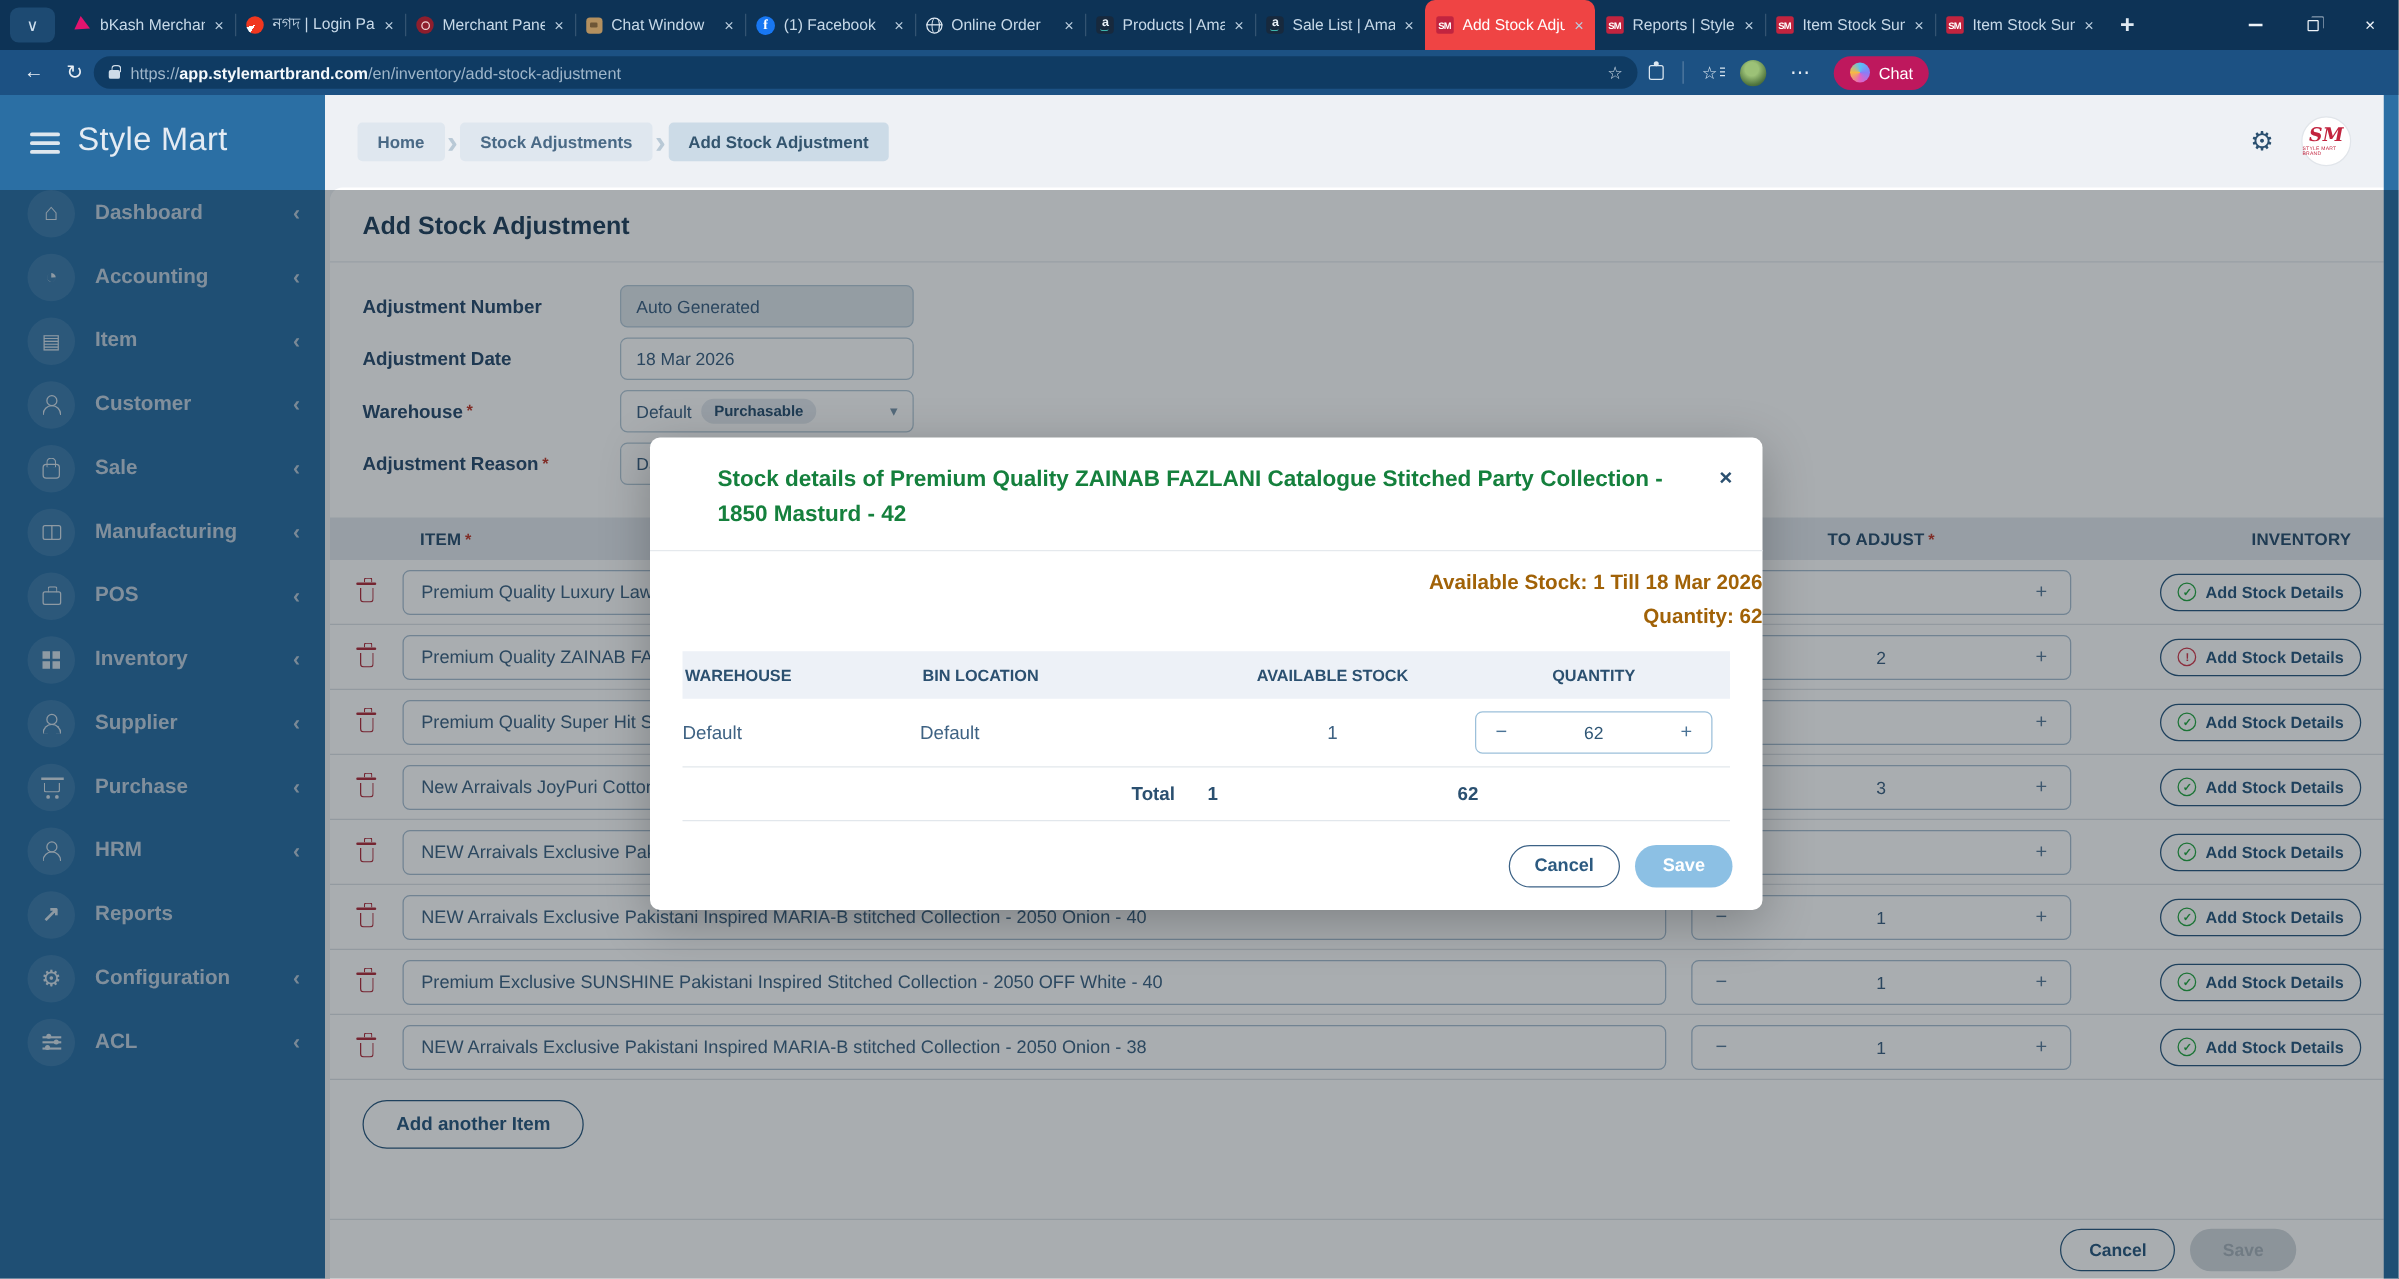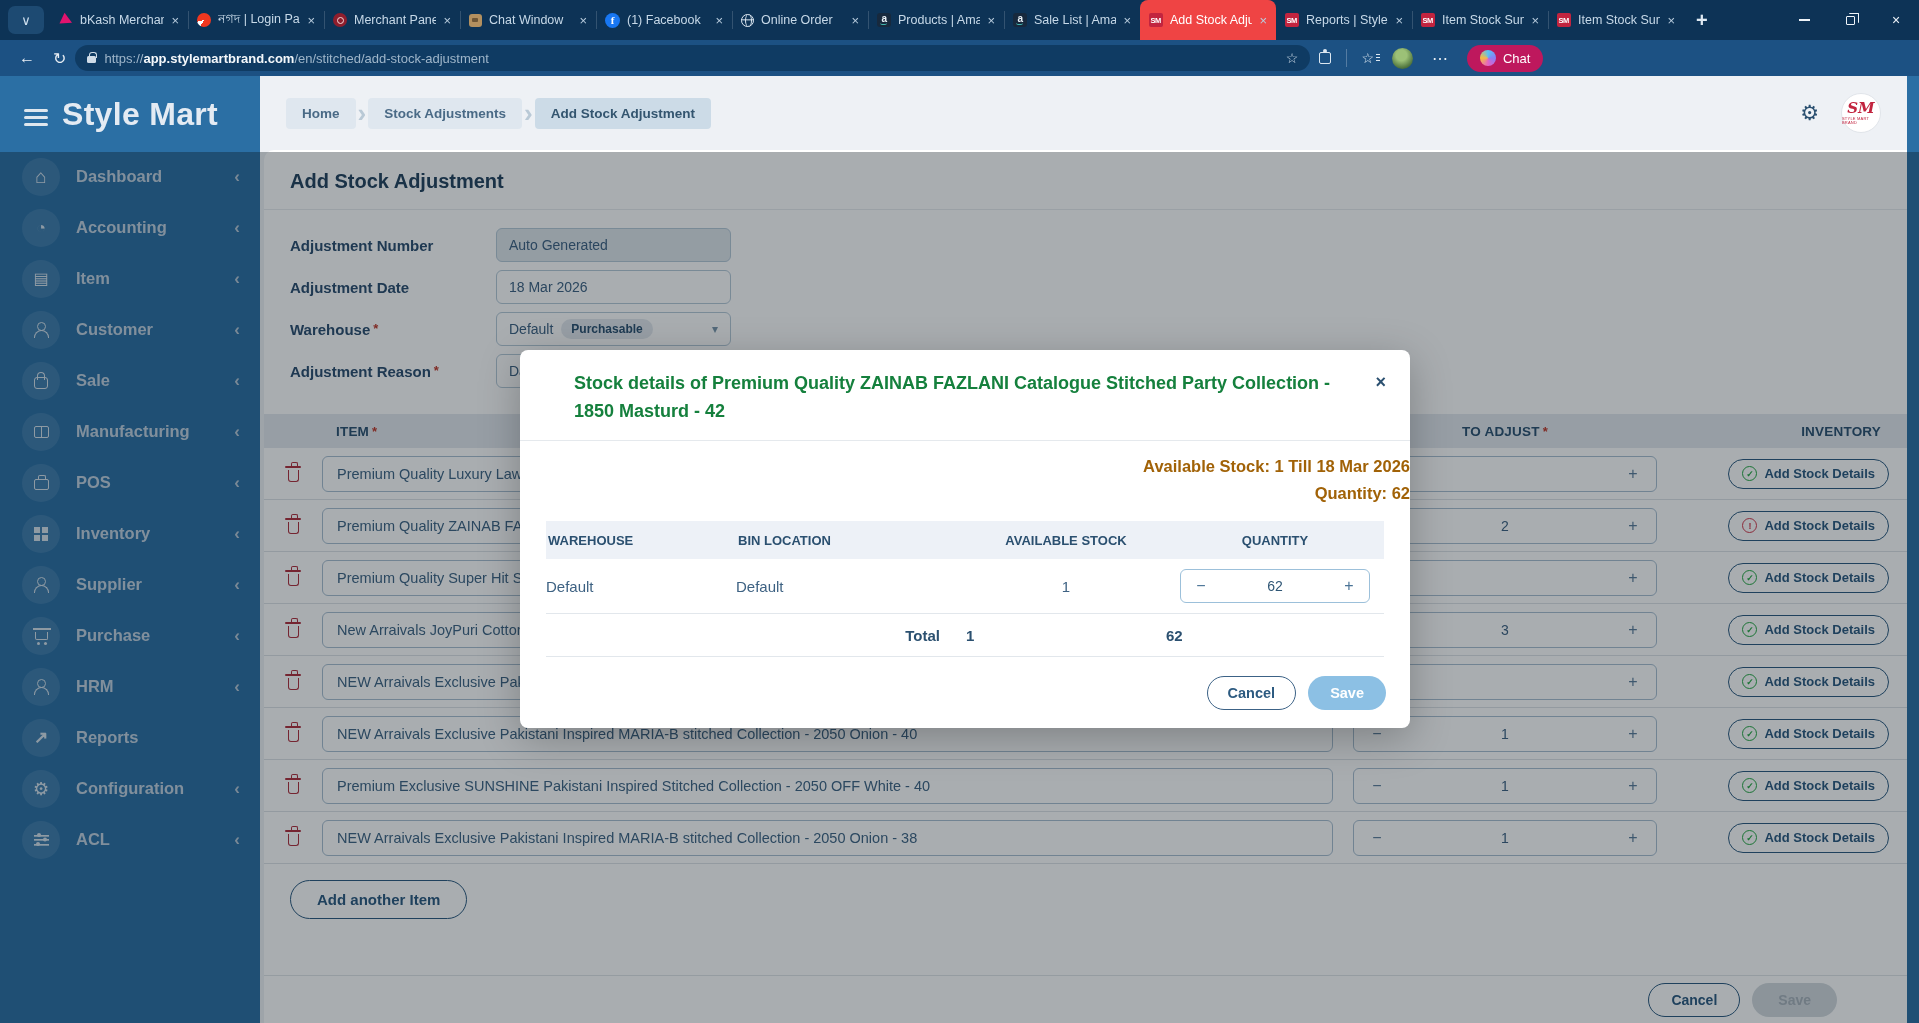--- a/index.html
+++ b/index.html
@@ -79,21 +79,21 @@
   .fv-sm{width:14px;height:14px;border-radius:2px;background:#c2243f;color:#fff;position:relative;}
   .fv-sm::before{content:"SM";position:absolute;top:3px;left:1.5px;font-size:7.5px;font-weight:bold;letter-spacing:-0.5px;}
 
   
   .app{position:absolute;top:76px;left:0;right:0;bottom:0;background:#eef1f5;}
   .sidebar{position:absolute;top:0;left:0;bottom:0;width:260px;background:#2b6fa4;color:#d6e2ec;}
   .brandrow{display:flex;align-items:center;gap:14px;padding:20px 22px 12px 24px;}
   .i-burger{width:24px;height:2.6px;background:#dfe7ee;border-radius:2px;position:relative;margin-top:-8px;}
   .i-burger::before,.i-burger::after{content:"";position:absolute;left:0;height:2.6px;background:#dfe7ee;border-radius:2px;}
   .i-burger::before{top:7px;width:24px;} .i-burger::after{top:14px;width:24px;}
-  .brand{font-size:32px;font-weight:bold;color:#e4ebf3;letter-spacing:.3px;}
+  .brand{font-size:26px;font-weight:normal;color:#e4ebf3;letter-spacing:.3px;}
   .menu{padding-top:6px;}
   .sb-item{height:51px;display:flex;align-items:center;padding:0 20px 0 22px;gap:16px;}
   .sb-ico{width:38px;height:38px;border-radius:50%;background:rgba(255,255,255,.10);
           display:flex;align-items:center;justify-content:center;flex:none;}
   .sb-label{font-size:16.5px;font-weight:bold;color:#c2d2e0;flex:1;}
   .sb-chev{color:#b7c8d7;font-size:17px;font-weight:bold;}
   .g-chev::before{content:"‹";}
   .g-home::before{content:"⌂";font-size:19px;color:#d6e2ec;}
   .g-pie::before{content:"◔";font-size:16px;color:#d6e2ec;}
   .g-card::before{content:"▤";font-size:16px;color:#d6e2ec;}
@@ -304,21 +304,21 @@
           <span class="g-x"></span>
         </div>
     </div>
   </div>
 
   <div class="urlbar">
     <span class="nav-ico g-back"></span>
     <span class="nav-ico g-reload"></span>
     <div class="urlpill">
       <span class="i-lock"></span>
-      <span class="url-text"><span>https://</span><span class="url-host">app.stylemartbrand.com</span><span>/en/stitched/add-stock-adjustment</span></span>
+      <span class="url-text"><span>https://</span><span class="url-host">app.stylemartbrand.com</span><span>/en/inventory/add-stock-adjustment</span></span>
       <span class="pill-star g-star"></span>
     </div>
     <span class="i-puzzle"></span>
     <span class="chromesep"></span>
     <span class="i-starlines g-star"></span>
     <span class="ic-avatar"></span>
     <span class="nav-ico g-dots"></span>
     <div class="chatpill">
       <span class="ic-copilot"></span>
       <span class="chat-label">Chat</span>

